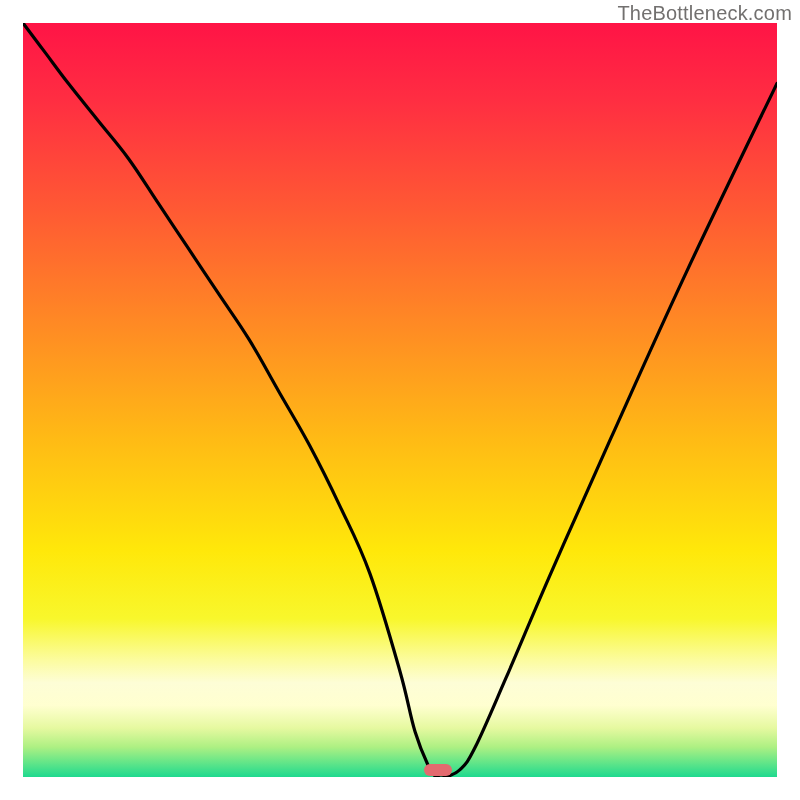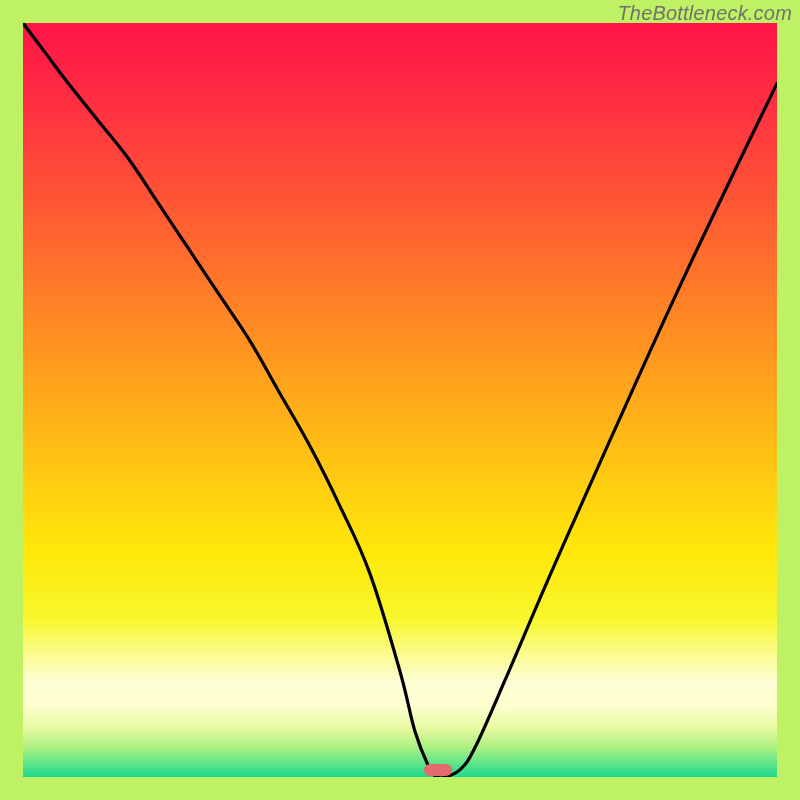--- a/index.html
+++ b/index.html
@@ -8,22 +8,21 @@
     width: 800px;
     height: 800px;
     background: #000;
     overflow: hidden;
     font-family: Arial, Helvetica, sans-serif;
   }
   .frame {
     position: relative;
     width: 800px;
     height: 800px;
-    background: #bef264;
-    font-style: italic;
+    background: #ffffff;
   }
   .watermark {
     position: absolute;
     top: 2px;
     right: 8px;
     color: #72706f;
     font-size: 20px;
     letter-spacing: 0.2px;
     z-index: 10;
   }

